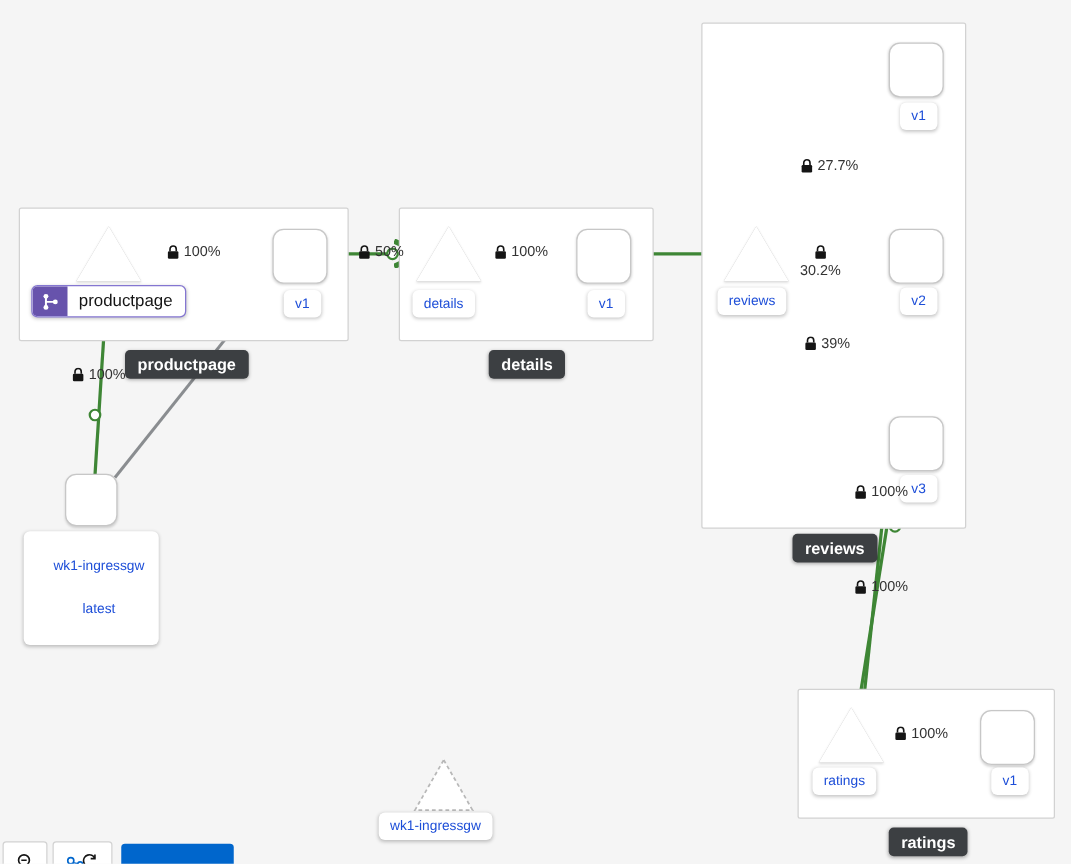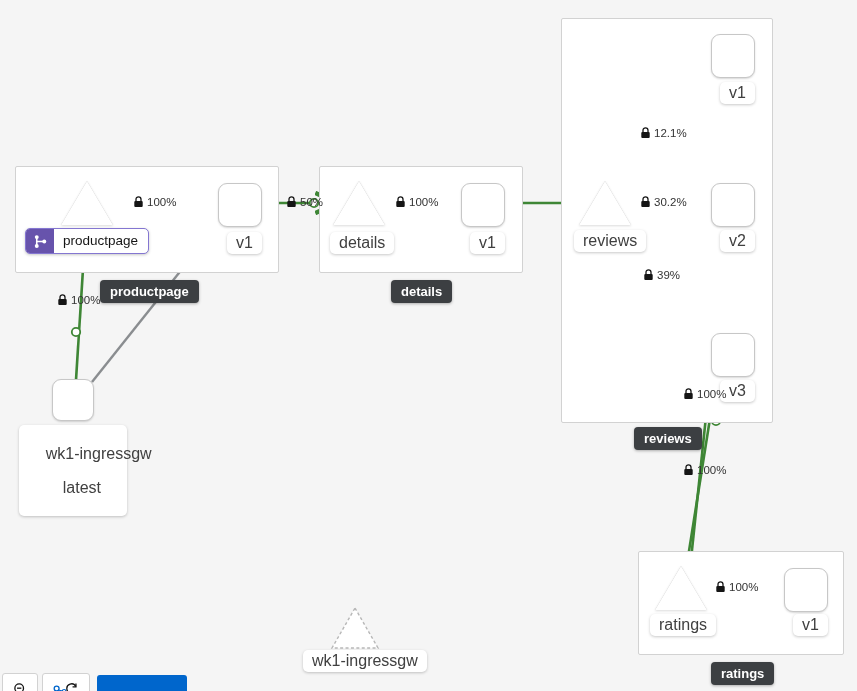--- a/index.html
+++ b/index.html
@@ -32,21 +32,21 @@
   .sq{
     position:absolute;width:42px;height:42px;background:#fff;
     border:1px solid #c7c7c7;border-radius:9px;
     box-shadow:0 1px 2px rgba(0,0,0,.16);
   }
 
   
   .chip{
     position:absolute;background:#fff;border-radius:5px;
     box-shadow:0 1px 3px rgba(0,0,0,.22);
-    padding:3px 9px;font-size:16px;line-height:16px;color:#404040;
+    padding:3px 9px;font-size:11px;line-height:16px;color:#1d4ed8;
     white-space:pre;text-align:center;
   }
   .chip.two-line{line-height:17px;}
 
   
   .pill{
     position:absolute;background:#3c3f42;color:#fff;border-radius:4px;
     padding:4px 10px;font-size:13px;font-weight:bold;line-height:15px;
     box-shadow:0 1px 3px rgba(0,0,0,.3);white-space:nowrap;
   }
@@ -258,24 +258,24 @@
       <rect x="1.3" y="5" width="8.4" height="6" rx="1" fill="#151515"></rect>
     </svg>
     <span class="pct">100%</span>
   </div>
 
   <div class="edge-label" style="left:640px;top:127px;">
     <svg class="lock" width="11" height="12" viewBox="0 0 11 12">
       <path d="M3 5V3.3a2.5 2.5 0 0 1 5 0V5" fill="none" stroke="#151515" stroke-width="1.3"></path>
       <rect x="1.3" y="5" width="8.4" height="6" rx="1" fill="#151515"></rect>
     </svg>
-    <span class="pct">12.1%</span>
-  </div>
-
-  <div class="edge-label" style="left:640px;top:196px;">
+    <span class="pct">27.7%</span>
+  </div>
+
+  <div class="edge-label" style="left:640px;top:196px;flex-direction:column;">
     <svg class="lock" width="11" height="12" viewBox="0 0 11 12">
       <path d="M3 5V3.3a2.5 2.5 0 0 1 5 0V5" fill="none" stroke="#151515" stroke-width="1.3"></path>
       <rect x="1.3" y="5" width="8.4" height="6" rx="1" fill="#151515"></rect>
     </svg>
     <span class="pct">30.2%</span>
   </div>
 
   <div class="edge-label" style="left:643px;top:269px;text-align:right;">
     <svg class="lock" width="11" height="12" viewBox="0 0 11 12">
       <path d="M3 5V3.3a2.5 2.5 0 0 1 5 0V5" fill="none" stroke="#151515" stroke-width="1.3"></path>

